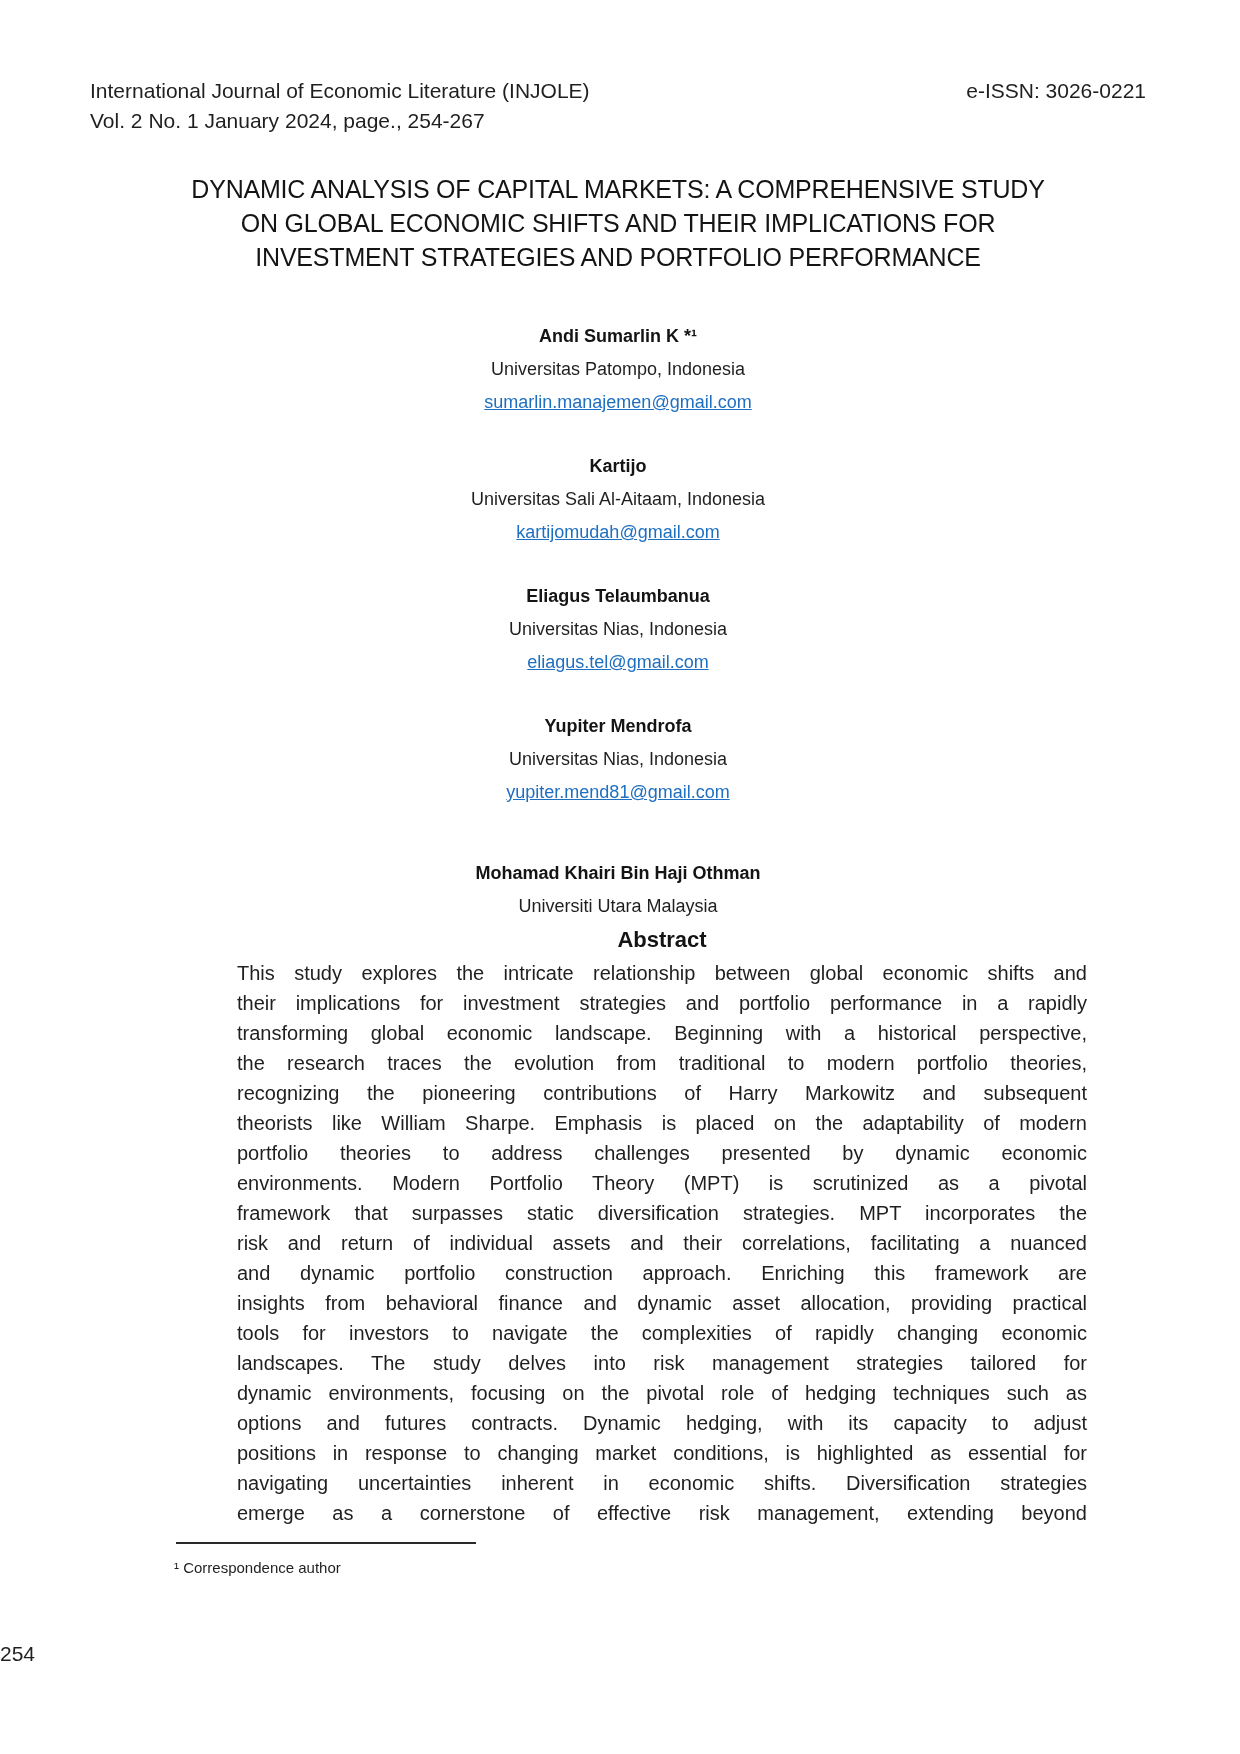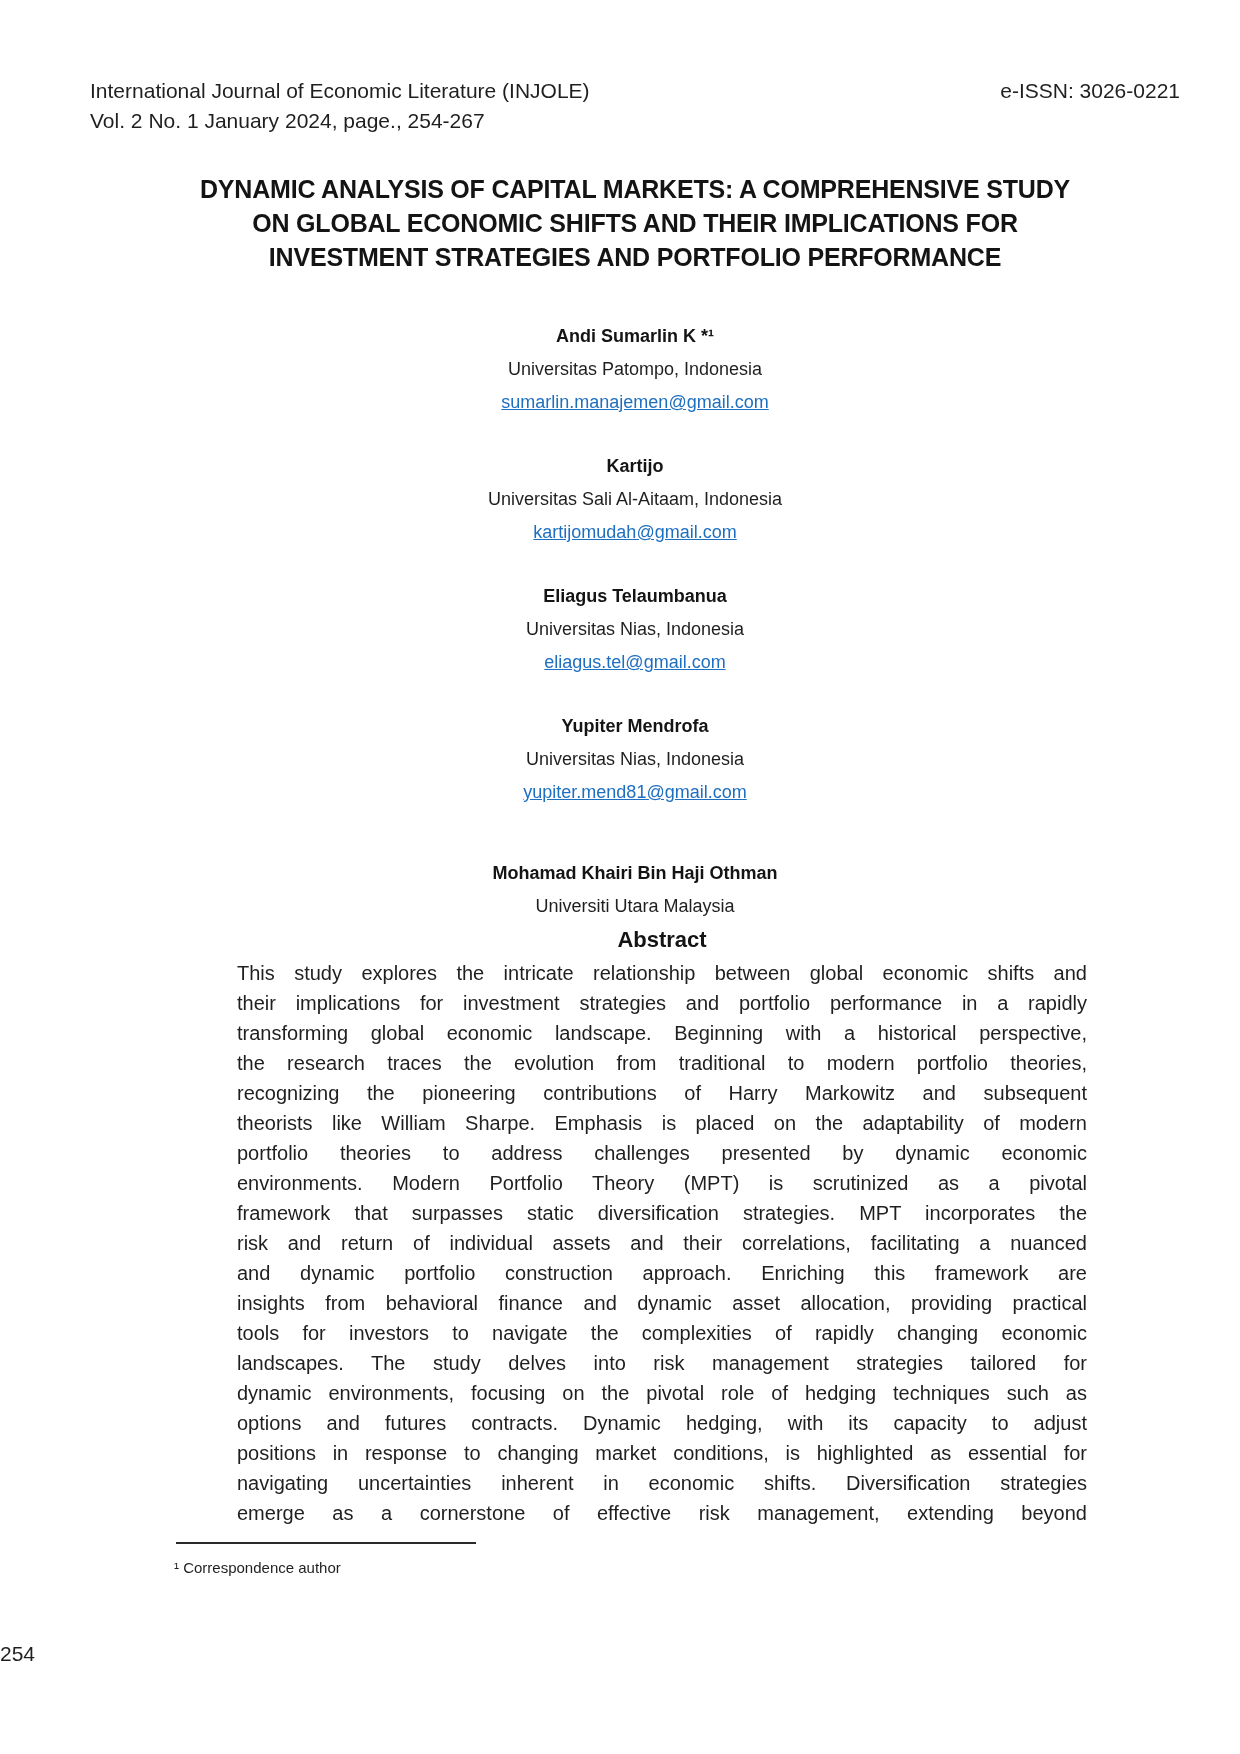--- a/index.html
+++ b/index.html
@@ -3,40 +3,40 @@
 <meta charset="utf-8">
 <style>
   html, body { margin: 0; padding: 0; background: #ffffff; }
   .page {
     position: relative;
     width: 1240px;
     height: 1754px;
     margin: 0 auto;
     background: #ffffff;
     box-sizing: border-box;
-    padding: 76px 60px 0 90px;
+    padding: 76px 94px 0 90px;
     font-family: "Liberation Sans", sans-serif;
     color: #1f1f1f;
     overflow: hidden;
   }
   
   .header-row {
     display: flex;
     justify-content: space-between;
     align-items: baseline;
     font-size: 21px;
     line-height: 30px;
   }
   .header-vol { font-size: 21px; line-height: 30px; }
 
   
   .paper-title {
     margin-top: 36px;
     text-align: center;
-    font-weight: bold;
+    font-weight: normal;
     font-size: 25px;
     line-height: 34px;
     letter-spacing: -0.2px;
     color: #141414;
   }
 
   
   .authors-section {
     margin-top: 46px;
     text-align: center;

